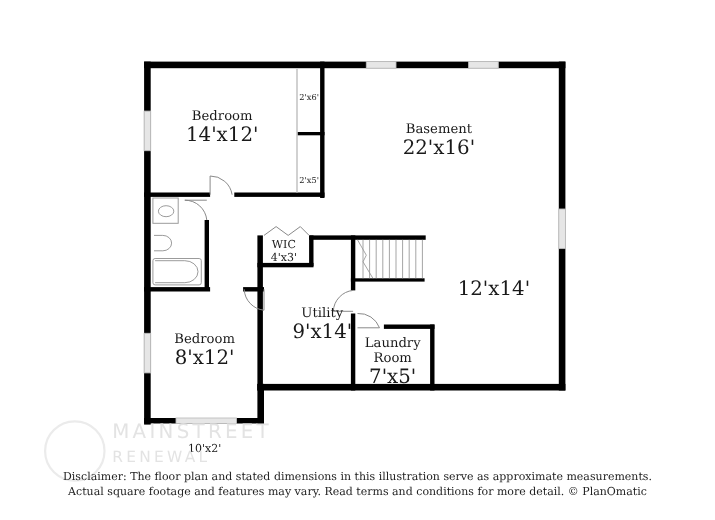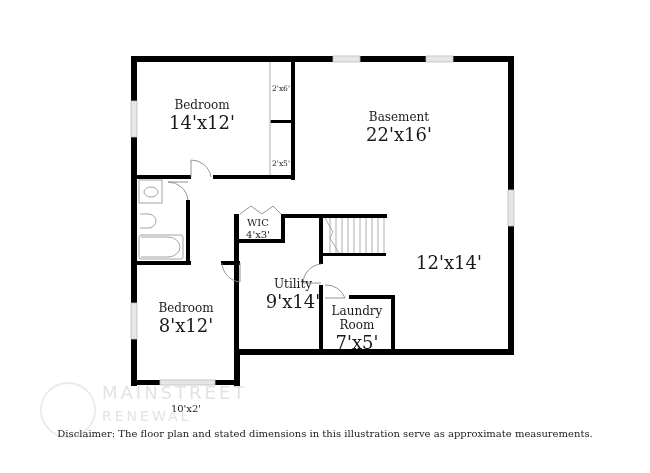--- a/index.html
+++ b/index.html
@@ -155,13 +155,14 @@
 </div>
 
 <div class="watermark">
   <div class="wm-logo"></div>
   <div class="wm-brand">MAINSTREET</div>
   <div class="wm-sub">RENEWAL</div>
 </div>
 
 <div class="disclaimer">
   <div>Disclaimer: The floor plan and stated dimensions in this illustration serve as approximate measurements.</div>
+  <div>Actual square footage and features may vary. Read terms and conditions for more detail. © PlanOmatic</div>
 </div>
 
 </body></html>

